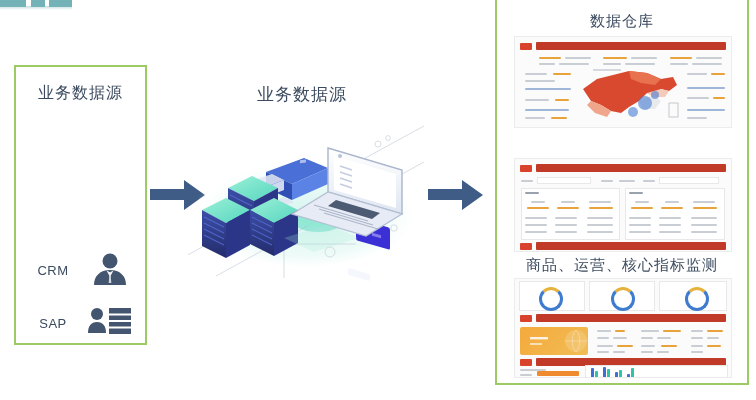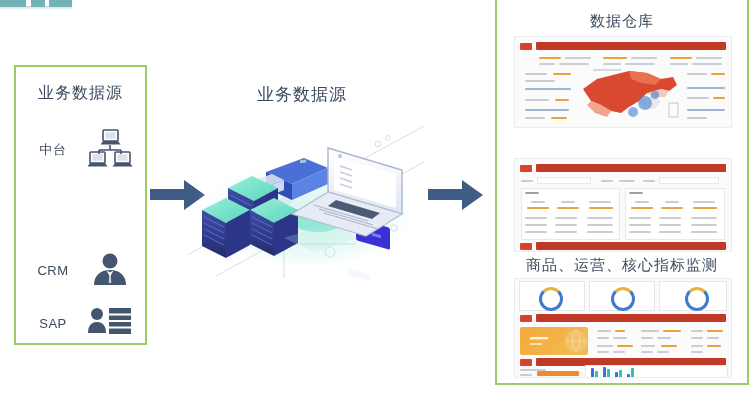--- a/index.html
+++ b/index.html
@@ -191,49 +191,20 @@
   <div class="seg s1"></div>
   <div class="seg s2"></div>
   <div class="seg s3"></div>
   <div class="fade"></div>
 </div>
 
 <div class="green-panel" id="source-panel">
 
   <div id="source-title">业务数据源</div>
 
-  <div class="source-row" id="row-0">
-    <div class="lbl">中台</div>
-    <div class="ico">
-      <svg width="48" height="44" viewBox="0 0 48 44">
-        <g fill="none" stroke="#44566f" stroke-width="1.6">
-
-          <path d="M24 17 L24 22 M13 22 L35 22 M13 22 L13 26 M35 22 L35 26"></path>
-        </g>
-
-        <g>
-          <rect x="17" y="2" width="15" height="11" rx="1" fill="none" stroke="#44566f" stroke-width="1.6"></rect>
-          <rect x="19.4" y="4.3" width="10.2" height="6.4" fill="#44566f" opacity=".18"></rect>
-          <path d="M14.5 16.5 L34.5 16.5 L32 13 L17 13 Z" fill="#44566f"></path>
-        </g>
-
-        <g>
-          <rect x="4" y="24" width="15" height="11" rx="1" fill="none" stroke="#44566f" stroke-width="1.6"></rect>
-          <rect x="6.4" y="26.3" width="10.2" height="6.4" fill="#44566f" opacity=".18"></rect>
-          <path d="M1.5 38.5 L21.5 38.5 L19 35 L4 35 Z" fill="#44566f"></path>
-        </g>
-
-        <g>
-          <rect x="29" y="24" width="15" height="11" rx="1" fill="none" stroke="#44566f" stroke-width="1.6"></rect>
-          <rect x="31.4" y="26.3" width="10.2" height="6.4" fill="#44566f" opacity=".18"></rect>
-          <path d="M26.5 38.5 L46.5 38.5 L44 35 L29 35 Z" fill="#44566f"></path>
-        </g>
-      </svg>
-    </div>
-  </div>
 
 
   <div class="source-row" id="row-2">
     <div class="lbl">CRM</div>
     <div class="ico">
       <svg width="38" height="38" viewBox="0 0 38 38">
         <circle cx="19" cy="10" r="7.5" fill="#44566f"></circle>
         <path d="M19 19 C9 19 3 25 3 34 L35 34 C35 25 29 19 19 19 Z" fill="#44566f"></path>
         <path d="M15.5 19.5 L19 26 L22.5 19.5 L19 21.3 Z" fill="#ffffff" opacity=".92"></path>
         <path d="M18.2 25 L19.8 25 L20.3 32 L17.7 32 Z" fill="#ffffff" opacity=".75"></path>

